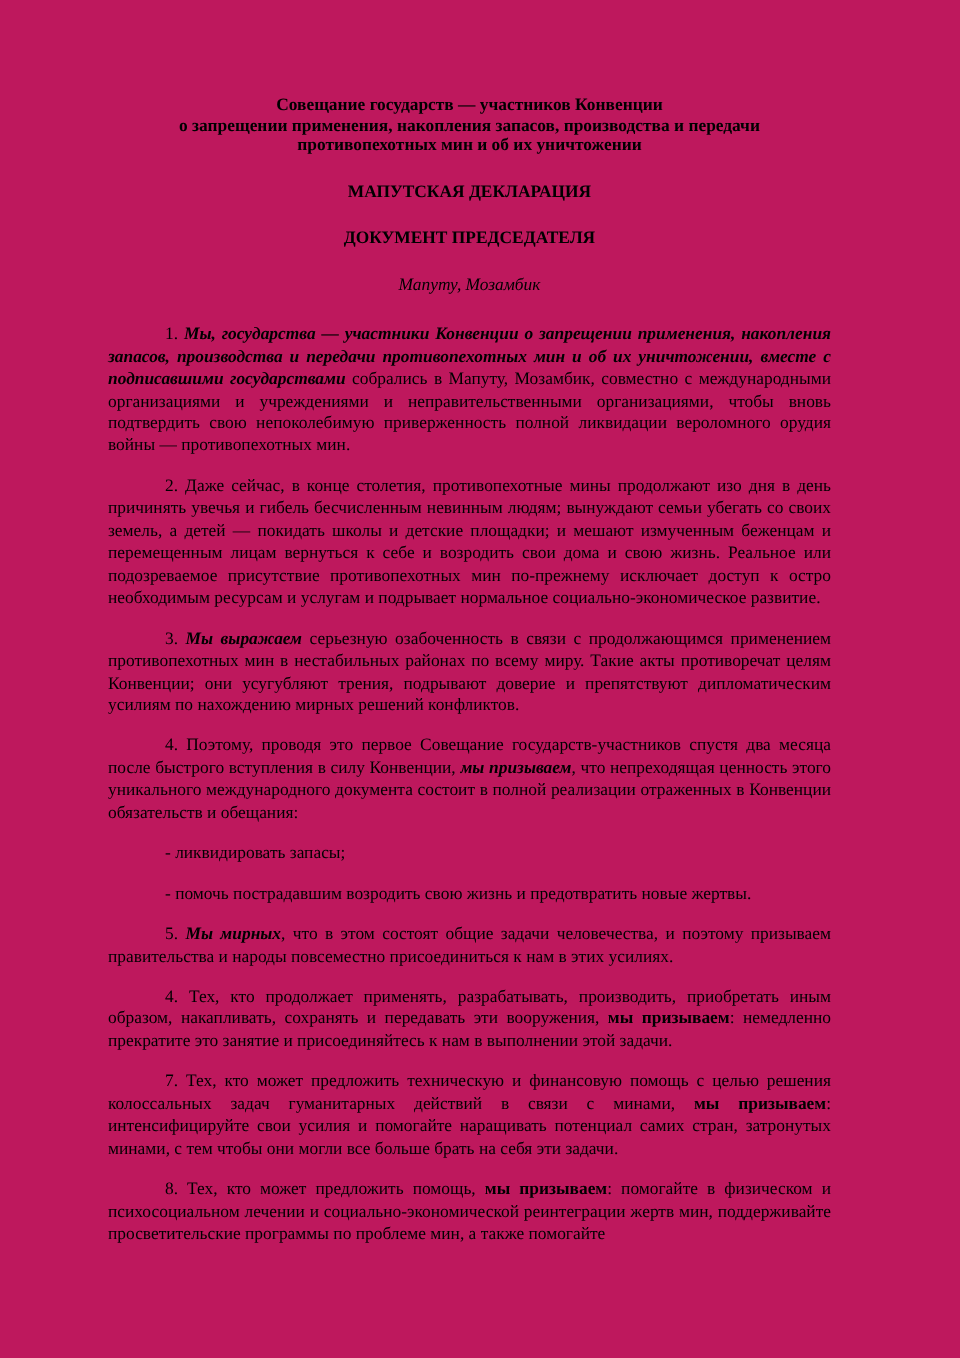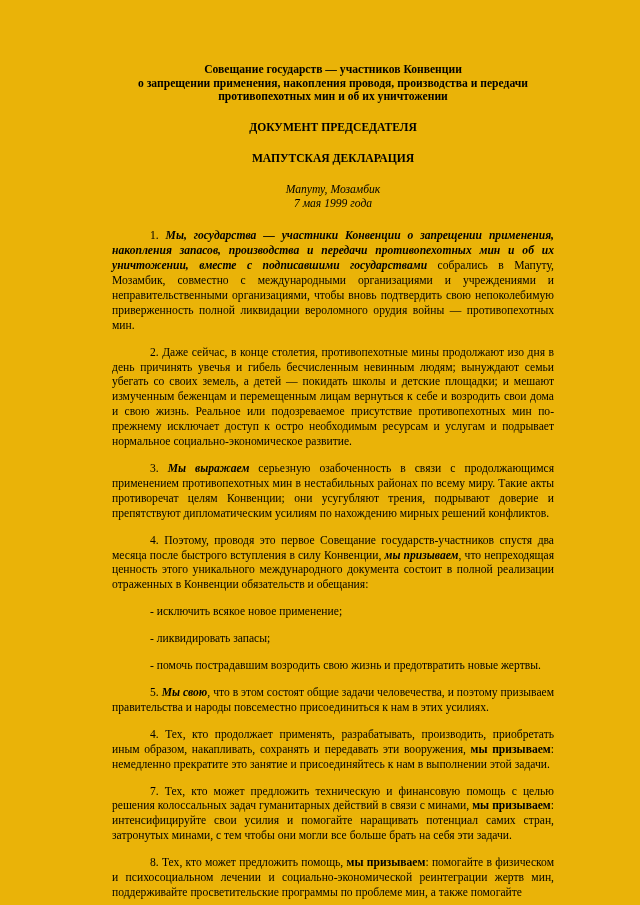--- a/index.html
+++ b/index.html
@@ -5,22 +5,22 @@
   html, body {
     margin: 0;
     padding: 0;
     background: #ffffff;
   }
   .page {
     position: relative;
     width: 640px;
     height: 905px;
     box-sizing: border-box;
-    padding: 63px 74px 0 100px;
-    background: #eab308;
+    padding: 63px 74px 0 60px;
+    background: #be185d;
     color: #000000;
     font-family: "Liberation Serif", "DejaVu Serif", serif;
     font-size: 11.6px;
     line-height: 14.9px;
     overflow: hidden;
   }
   .center { text-align: center; }
   .title-block { font-weight: bold; line-height: 13.5px; }
   .session-line { font-style: italic; font-weight: bold; margin-top: 12px; }
   .doc-type { font-weight: bold; margin-top: 17px; }
@@ -35,41 +35,39 @@
   .para .b { font-weight: bold; }
   .para .i { font-style: italic; }
 </style>
 </head>
 <body>
 
 <div class="page">
 
   <div class="center title-block">
     <div>Совещание государств — участников Конвенции</div>
-    <div>о запрещении применения, накопления проводя, производства и передачи</div>
+    <div>о запрещении применения, накопления запасов, производства и передачи</div>
     <div>противопехотных мин  и об их уничтожении</div>
   </div>
 
 
+  <div class="center doc-title">МАПУТСКАЯ ДЕКЛАРАЦИЯ</div>
+
   <div class="center doc-type">ДОКУМЕНТ ПРЕДСЕДАТЕЛЯ</div>
-
-  <div class="center doc-title">МАПУТСКАЯ ДЕКЛАРАЦИЯ</div>
 
   <div class="center place-block">
     <div>Мапуту, Мозамбик</div>
-    <div>7 мая 1999 года</div>
   </div>
 
   <div class="doc-body">
       <div class="para"><span class="">1. </span><span class="b i">Мы, государства — участники Конвенции о запрещении применения, накопления запасов, производства и передачи противопехотных мин и об их уничтожении, вместе с подписавшими государствами</span><span class=""> собрались в Мапуту, Мозамбик, совместно с международными организациями и учреждениями и неправительственными организациями, чтобы вновь подтвердить свою непоколебимую приверженность полной ликвидации вероломного орудия войны — противопехотных мин.</span></div>
       <div class="para"><span class="">2. Даже сейчас, в конце столетия, противопехотные мины продолжают изо дня в день причинять увечья и гибель бесчисленным невинным людям; вынуждают семьи убегать со своих земель, а детей — покидать школы и детские площадки; и мешают измученным беженцам и перемещенным лицам вернуться к себе и возродить свои дома и свою жизнь. Реальное или подозреваемое присутствие противопехотных мин по-прежнему исключает доступ к остро необходимым ресурсам и услугам и подрывает нормальное социально-экономическое развитие.</span></div>
       <div class="para"><span class="">3. </span><span class="b i">Мы выражаем</span><span class=""> серьезную озабоченность в связи с продолжающимся применением противопехотных мин в нестабильных районах по всему миру. Такие акты противоречат целям Конвенции; они усугубляют трения, подрывают доверие и препятствуют дипломатическим усилиям по нахождению мирных решений конфликтов.</span></div>
       <div class="para"><span class="">4. Поэтому, проводя это первое Совещание государств-участников спустя два месяца после быстрого вступления в силу Конвенции, </span><span class="b i">мы призываем</span><span class="">, что непреходящая ценность этого уникального международного документа состоит в полной реализации отраженных в Конвенции обязательств и обещания:</span></div>
-      <div class="para"><span class="">- исключить всякое новое применение;</span></div>
       <div class="para"><span class="">- ликвидировать запасы;</span></div>
       <div class="para"><span class="">- помочь пострадавшим возродить свою жизнь и предотвратить новые жертвы.</span></div>
-      <div class="para"><span class="">5. </span><span class="b i">Мы свою</span><span class="">, что в этом состоят общие задачи человечества, и поэтому призываем правительства и народы повсеместно присоединиться к нам в этих усилиях.</span></div>
+      <div class="para"><span class="">5. </span><span class="b i">Мы мирных</span><span class="">, что в этом состоят общие задачи человечества, и поэтому призываем правительства и народы повсеместно присоединиться к нам в этих усилиях.</span></div>
       <div class="para"><span class="">4. Тех, кто продолжает применять, разрабатывать, производить, приобретать иным образом, накапливать, сохранять и передавать эти вооружения, </span><span class="b ">мы призываем</span><span class="">: немедленно прекратите это занятие и присоединяйтесь к нам в выполнении этой задачи.</span></div>
       <div class="para"><span class="">7. Тех, кто может предложить техническую и финансовую помощь с целью решения колоссальных задач гуманитарных действий в связи с минами, </span><span class="b ">мы призываем</span><span class="">: интенсифицируйте свои усилия и помогайте наращивать потенциал самих стран, затронутых минами, с тем чтобы они могли все больше брать на себя эти задачи.</span></div>
       <div class="para"><span class="">8. Тех, кто может предложить помощь, </span><span class="b ">мы призываем</span><span class="">: помогайте в физическом и психосоциальном лечении и социально-экономической реинтеграции жертв мин, поддерживайте просветительские программы по проблеме мин, а также помогайте</span></div>
     </div>
 
 </div>
 
 </body></html>

